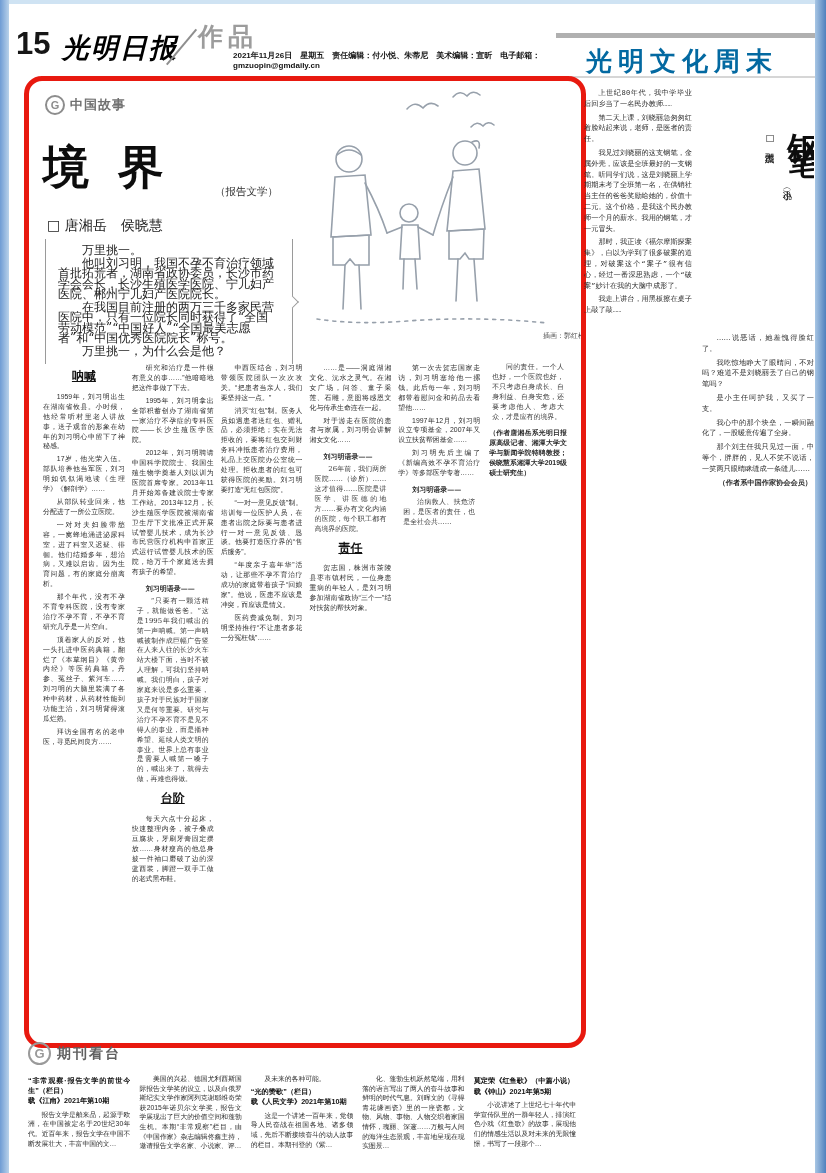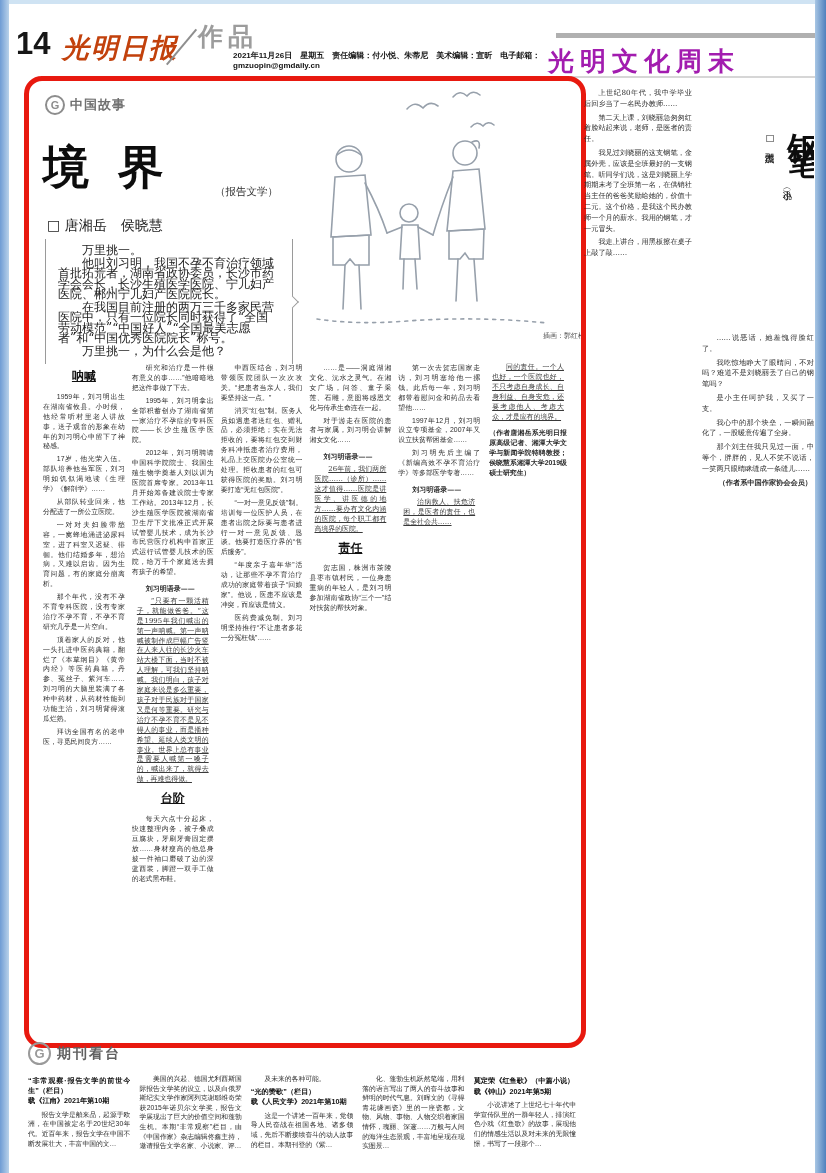--- a/index.html
+++ b/index.html
@@ -8,29 +8,29 @@
   
   .edge-left{position:absolute;left:0;top:0;width:9px;height:1173px;
      background:linear-gradient(90deg,#6f9cd4,#b9d2ea);}
   .edge-right{position:absolute;right:0;top:0;width:11px;height:1173px;
      background:linear-gradient(90deg,#a8c6e4,#4f80bd);}
   .edge-top{position:absolute;left:0;top:0;width:826px;height:4px;background:#cfe3f3;}
 
   
   .pgnum{position:absolute;left:16px;top:26px;font-size:31px;font-weight:bold;color:#161616;}
   .masthead{position:absolute;left:62px;top:30px;font-size:27px;font-weight:bold;font-style:italic;
-     font-family:"DejaVu Serif","Liberation Serif",serif;color:#c2410c;letter-spacing:2px;}
+     font-family:"DejaVu Serif","Liberation Serif",serif;color:#000000;letter-spacing:2px;}
   .mast-slash{position:absolute;left:166px;top:64px;width:46px;height:2px;background:#8e8e8e;
      transform:rotate(-50deg);transform-origin:left top;}
   .section-label{position:absolute;left:198px;top:20px;font-size:25px;font-weight:bold;
      color:#9c9c9c;letter-spacing:5px;}
   .hdr-meta{position:absolute;left:233px;top:50px;width:330px;font-size:8px;font-weight:600;color:#141414;}
   .wk-bar{position:absolute;left:556px;top:33px;width:262px;height:5px;background:#b0b0b0;}
-  .weekend{position:absolute;left:548px;top:44px;width:268px;text-align:left;font-size:26px;
-     font-weight:bold;color:#a21caf;letter-spacing:6px;
+  .weekend{position:absolute;left:548px;top:44px;width:268px;text-align:center;font-size:26px;
+     font-weight:bold;color:#0369a1;letter-spacing:6px;
      font-family:"DejaVu Serif","Liberation Serif",serif;}
   .wk-outline{position:absolute;left:540px;top:74px;}
 
   
   .feature-box{position:absolute;left:24px;top:76px;width:552px;height:962px;
      border:5px solid #e8190f;border-radius:18px;background:#fff;overflow:hidden;}
   .story-logo{position:absolute;left:16px;top:14px;display:flex;align-items:center;gap:5px;}
   .g-circle{width:16px;height:16px;border:2px solid #8d8d8d;border-radius:50%;color:#8d8d8d;
      font-size:11px;font-weight:bold;display:flex;align-items:center;justify-content:center;}
   .story-logo-text{font-size:13px;font-weight:bold;color:#707070;letter-spacing:1px;}
@@ -46,28 +46,28 @@
   .lede p{margin:0 0 2px 0;text-indent:2em;}
   .illust{position:absolute;left:228px;top:6px;width:332px;height:252px;}
   .illust-caption{position:absolute;left:446px;top:250px;width:110px;text-align:right;
      font-size:7px;color:#4a4a4a;}
   .feat-cols{position:absolute;left:14px;top:282px;width:526px;height:668px;display:flex;gap:7px;overflow:hidden;}
   .feat-col{flex:1;min-width:0;font-size:6.9px;line-height:9.9px;text-align:justify;overflow:hidden;}
   .body-p{margin:0 0 3px 0;text-indent:2em;}
   .sec-h{font-size:12px;font-weight:bold;text-align:center;margin:9px 0 10px 0;color:#111;text-decoration:underline;}
   .quote-head{font-size:7px;font-weight:bold;margin:7px 0 3px 0;text-indent:2em;
      font-family:"DejaVu Serif","Liberation Serif",serif;}
-  .quote{font-family:"DejaVu Serif","Liberation Serif",serif;color:#3a3a3a;padding:0 5px;text-decoration:underline;}
+  .quote{font-family:"DejaVu Serif","Liberation Serif",serif;color:#3a3a3a;padding:0 5px;}
   .attr{margin:6px 0 0 0;font-weight:bold;padding:0 2px;text-indent:0;}
 
   
   .pen{position:absolute;left:584px;top:88px;width:230px;height:1078px;display:flex;gap:10px;overflow:hidden;
      font-family:"DejaVu Serif","Liberation Serif",serif;}
   .pen-col{font-size:7.2px;line-height:10.8px;text-align:justify;overflow:hidden;}
-  .pen-col-a{width:108px;}
+  .pen-col-a{width:108px;font-family:Liberation Mono, monospace;}
   .pen-col-b{width:112px;display:flex;flex-direction:column;}
   .pen-col p{margin:0 0 3px 0;text-indent:2em;}
   .pen-title-block{height:245px;display:flex;flex-direction:row-reverse;justify-content:flex-start;
      gap:7px;padding-right:4px;}
   .pen-title{writing-mode:vertical-rl;font-size:34px;font-weight:bold;color:#0d0d0d;letter-spacing:12px;
      font-family:"Liberation Sans",sans-serif;margin-top:18px;}
   .pen-genre{writing-mode:vertical-rl;font-size:9px;color:#222;margin-top:96px;}
   .pen-byline{writing-mode:vertical-rl;font-size:9.5px;color:#222;margin-top:44px;}
   .pen .attr{text-align:right;text-indent:0;}
 
@@ -83,21 +83,21 @@
   .jw-source{font-size:7.2px;font-weight:bold;margin:0 0 4px 0;color:#111;}
 
   svg.sketch{stroke:#97a0ab;fill:none;stroke-width:1.6;stroke-linecap:round;}
 </style>
 </head>
 <body>
 
 <div class="page">
   <div class="edge-top"></div>
 
-  <div class="pgnum">14</div>
+  <div class="pgnum">15</div>
   <div class="masthead">光明日报</div>
   <div class="mast-slash"></div>
   <div class="section-label">作品</div>
   <div class="hdr-meta">2021年11月26日　星期五　责任编辑：付小悦、朱蒂尼　美术编辑：宣昕　电子邮箱：gmzuopin@gmdaily.cn</div>
   <div class="wk-bar"></div>
   <div class="weekend">光明文化周末</div>
   <svg class="wk-outline" width="280" height="22">
     <polyline points="0,20 30,3 280,3" fill="none" stroke="#c9c9c9" stroke-width="1.5"></polyline>
   </svg>
 
@@ -193,20 +193,21 @@
           <p class="attr">（作者唐湘岳系光明日报原高级记者、湘潭大学文学与新闻学院特聘教授；侯晓慧系湘潭大学2019级硕士研究生）</p>
         </div>
     </div>
   </div>
 
   <div class="pen">
     <div class="pen-col pen-col-a">
         <p>上世纪80年代，我中学毕业后回乡当了一名民办教师……</p>
         <p>第二天上课，刘晓丽急匆匆红着脸站起来说，老师，是医者的责任。</p>
         <p>我见过刘晓丽的这支钢笔，金属外壳，应该是全班最好的一支钢笔。听同学们说，这是刘晓丽上学期期末考了全班第一名，在供销社当主任的爸爸奖励给她的，价值十二元。这个价格，是我这个民办教师一个月的薪水。我用的钢笔，才一元冒头。</p>
+        <p>那时，我正读《福尔摩斯探案集》，自以为学到了很多破案的道理，对破案这个“案子”很有信心，经过一番深思熟虑，一个“破案”妙计在我的大脑中成形了。</p>
         <p>我走上讲台，用黑板擦在桌子上敲了敲……</p>
       </div>
     <div class="pen-col pen-col-b">
       <div class="pen-title-block">
         <div class="pen-title">钢笔</div>
         <div class="pen-genre">（小小说）</div>
         <div class="pen-byline">□ 邵茂杰</div>
       </div>
       <div>
           <p>……说恶话，她羞愧得脸红了。</p>

